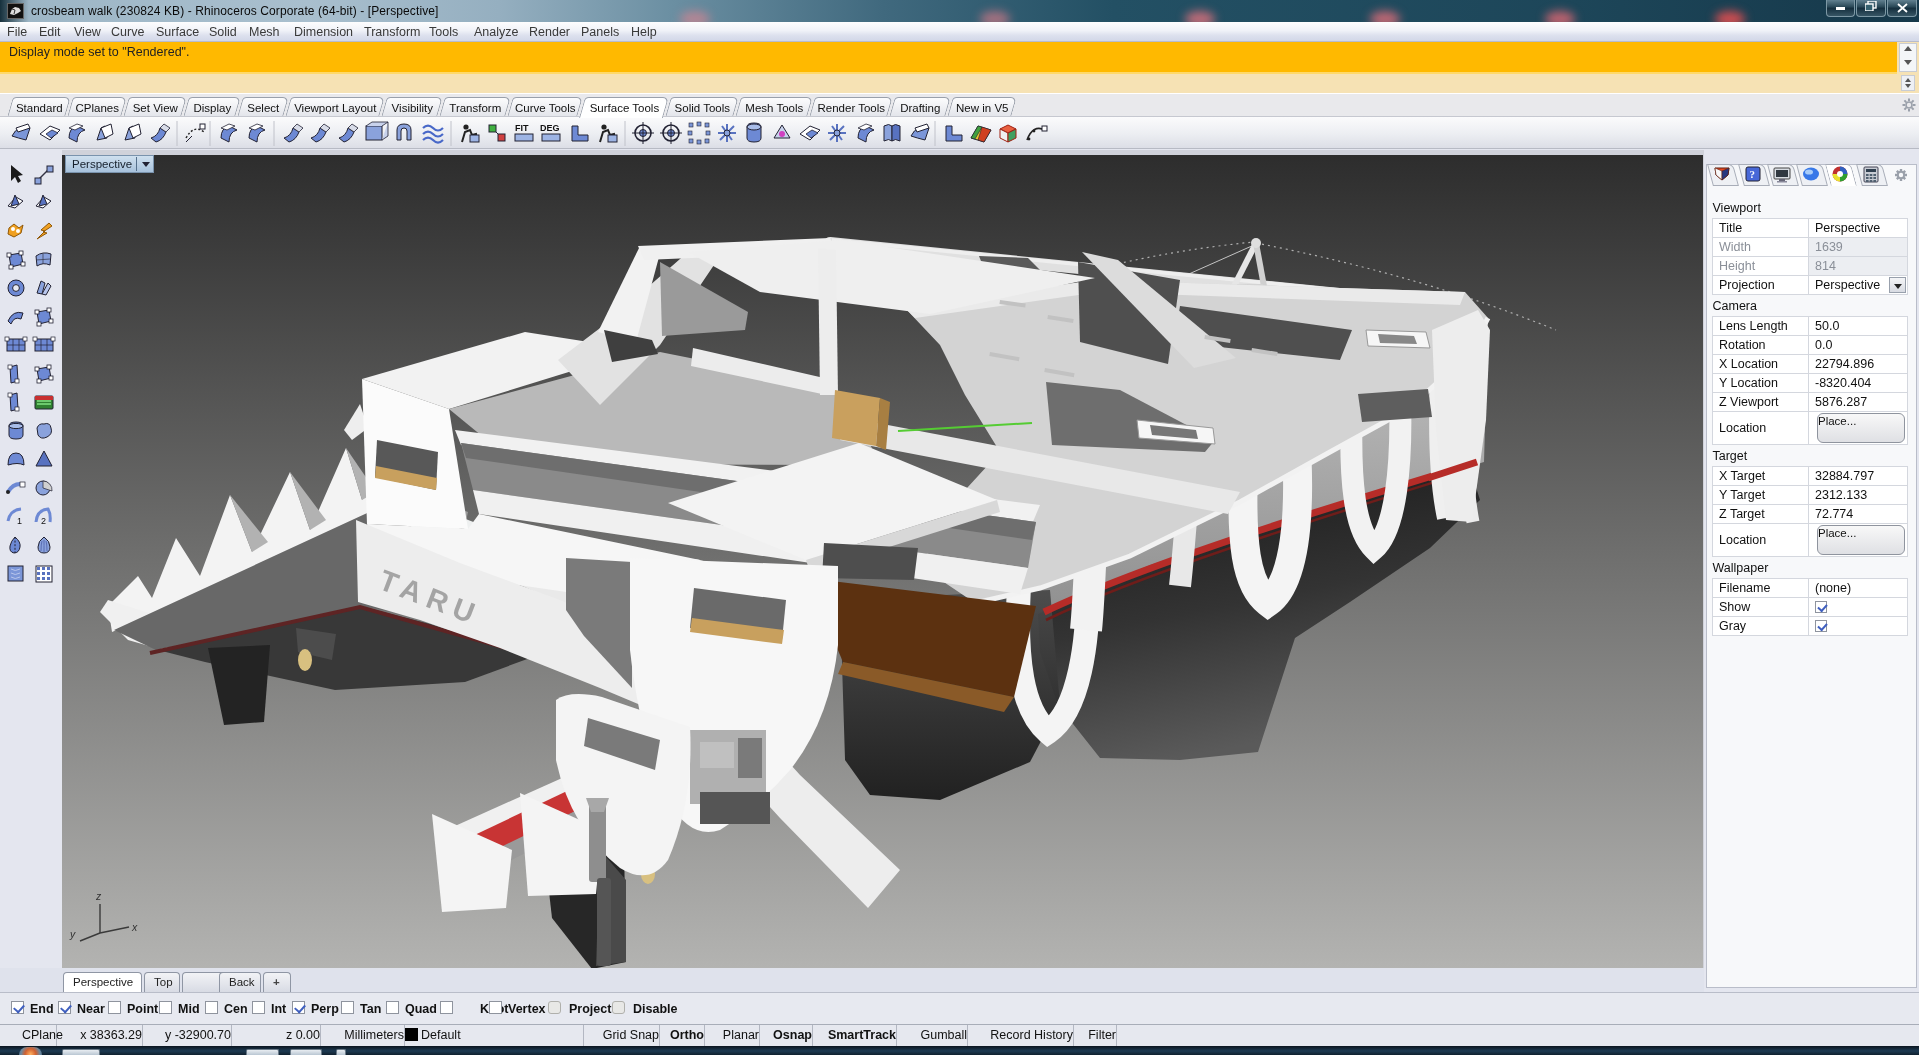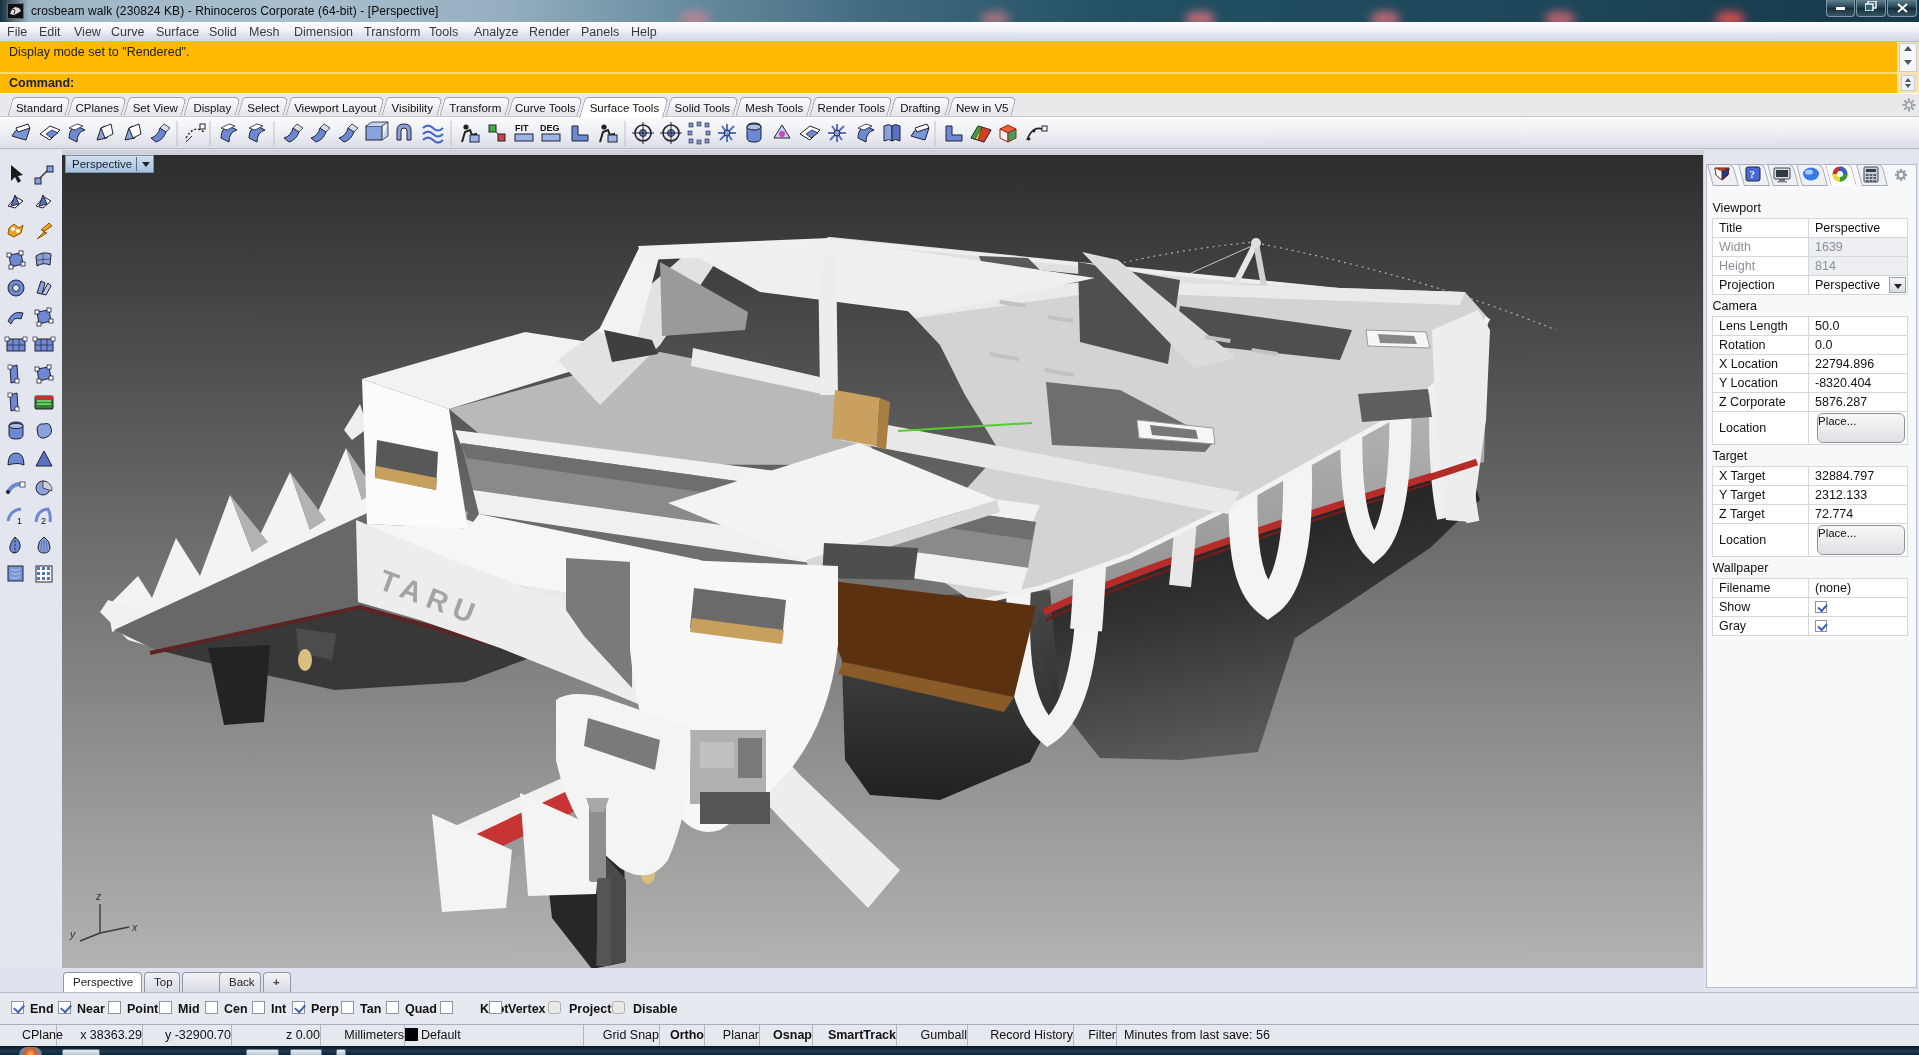--- a/index.html
+++ b/index.html
@@ -128,21 +128,20 @@
       <span style="left:429px">Tools</span>
       <span style="left:474px">Analyze</span>
       <span style="left:529px">Render</span>
       <span style="left:581px">Panels</span>
       <span style="left:631px">Help</span>
     </div>
 
   <div id="cmdarea" class="abs">
     <div id="cmdhist">Display mode set to "Rendered".</div>
     <div id="cmdsep"></div>
-    <div id="cmdline">Command:</div>
     <div id="cmdscroll">
         <div class="tinyarrow tup"></div>
         <div class="tinyarrow tdn" style="margin-top:9px"></div>
       </div>
     <div id="cmdspin">
         <div class="tinyarrow tup" style="margin:2px auto;border-bottom-width:4px;border-left-width:3px;border-right-width:3px;"></div>
         <div class="tinyarrow tdn" style="margin:2px auto;border-top-width:4px;border-left-width:3px;border-right-width:3px;"></div>
       </div>
   </div>
 
@@ -774,21 +773,21 @@
           </tr>
       <tr>
             <td class="lab">X Location</td>
             <td>22794.896</td>
           </tr>
       <tr>
             <td class="lab">Y Location</td>
             <td>-8320.404</td>
           </tr>
       <tr>
-            <td class="lab">Z Corporate</td>
+            <td class="lab">Z Viewport</td>
             <td>5876.287</td>
           </tr>
       <tr>
             <td class="lab">Location</td>
             <td>
               <span class="placebtn">Place...</span>
             </td>
           </tr>
       <tr class="sect">
             <td colspan="2">Target</td>
@@ -875,21 +874,20 @@
     <div class="scell" style="left:321px;width:84px;">Millimeters</div>
     <div class="scell" style="left:405px;width:179px;text-align:left;"><span style="display:inline-block;width:13px;height:13px;background:#000;vertical-align:-2px;margin-right:3px;"></span>Default</div>
     <div class="scell" style="left:584px;width:76px;">Grid Snap</div>
     <div class="scell" style="left:660px;width:45px;font-weight:bold;">Ortho</div>
     <div class="scell" style="left:705px;width:55px;">Planar</div>
     <div class="scell" style="left:760px;width:53px;font-weight:bold;">Osnap</div>
     <div class="scell" style="left:813px;width:84px;font-weight:bold;">SmartTrack</div>
     <div class="scell" style="left:897px;width:71px;">Gumball</div>
     <div class="scell" style="left:968px;width:106px;">Record History</div>
     <div class="scell" style="left:1074px;width:43px;">Filter</div>
-    <div class="scell" style="left:1117px;width:802px;text-align:left;padding-left:7px;border-right:none;">Minutes from last save: 56</div>
   </div>
 
   <div id="taskbar" class="abs">
     <div style="position:absolute;left:19px;top:1px;width:23px;height:8px;border-radius:12px 12px 0 0;background:radial-gradient(circle at 50% 90%,#ffb060 0%,#d06030 40%,#6a88a0 70%,#44607a 100%);"></div>
     <div class="tbtn" style="left:62px;width:38px;"></div>
     <div class="tbtn" style="left:246px;width:33px;"></div>
     <div class="tbtn" style="left:290px;width:32px;"></div>
     <div class="tbtn" style="left:336px;width:10px;"></div>
   </div>
 

